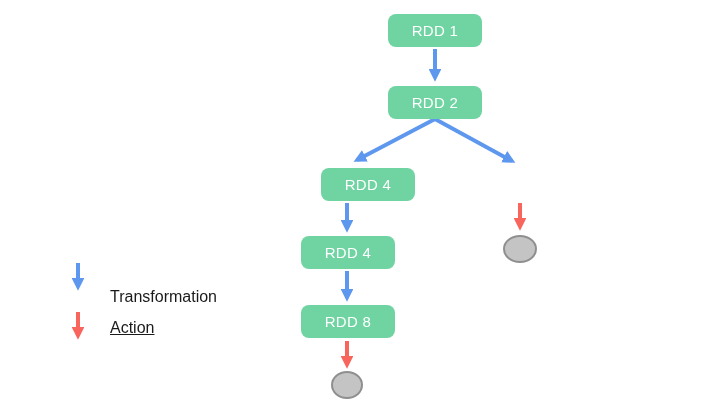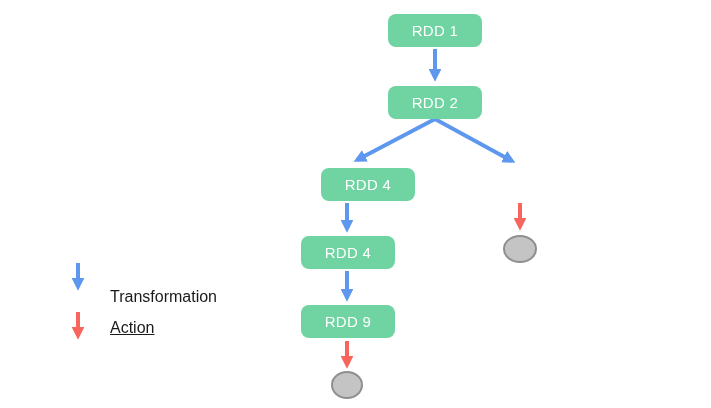--- a/index.html
+++ b/index.html
@@ -66,20 +66,20 @@
     <ellipse cx="347" cy="385" rx="15" ry="13" stroke-width="2" fill="#C4C4C4" stroke="#8F8F8F"></ellipse>
 
     <line x1="78" y1="263" x2="78" y2="287" stroke-width="4" marker-end="url(#arrow-blue)" stroke="#5E97EE"></line>
     <line x1="78" y1="312" x2="78" y2="336" stroke-width="4" marker-end="url(#arrow-red)" stroke="#F8655C"></line>
   </svg>
 
   <div class="rdd-box" style="left:388px; top:14px;">RDD 1</div>
   <div class="rdd-box" style="left:388px; top:86px;text-align:center;">RDD 2</div>
   <div class="rdd-box" style="left:301px; top:168px;margin-left:20px;">RDD 4</div>
   <div class="rdd-box" style="left:301px; top:236px;">RDD 4</div>
-  <div class="rdd-box" style="left:301px; top:305px;">RDD 9</div>
+  <div class="rdd-box" style="left:301px; top:305px;">RDD 8</div>
 
   <div class="legend">
     <div class="legend-label" style="left:110px; top:264px;margin-top:23px;">Transformation</div>
     <div class="legend-label" style="left:110px; top:318px;text-decoration:underline;">Action</div>
   </div>
 
 </div>
 
 </body></html>

